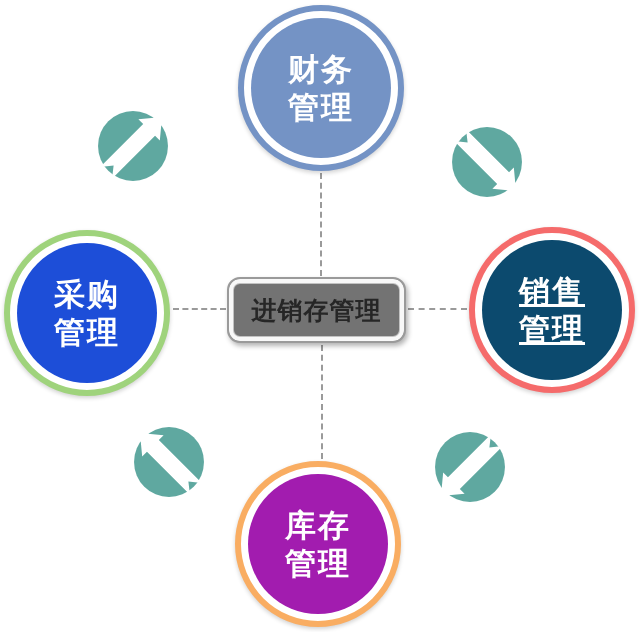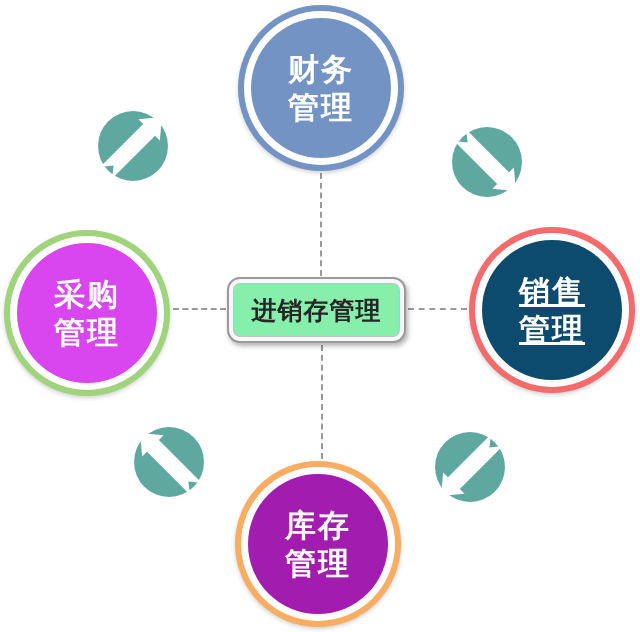--- a/index.html
+++ b/index.html
@@ -105,27 +105,27 @@
   </div>
 
   <div class="node node-bottom" style="border-color: rgb(249, 173, 98);">
     <div class="disc" style="background-color: #a21caf;">
       <span>库存</span>
       <span>管理</span>
     </div>
   </div>
 
   <div class="node node-left" style="border-color: rgb(159, 211, 124);">
-    <div class="disc" style="background-color: #d946ef;">
+    <div class="disc" style="background-color: #1d4ed8;">
       <span>采购</span>
       <span>管理</span>
     </div>
   </div>
 
-  <div class="center-box" style="background-color: #86efac; color: rgb(38, 38, 38);">
+  <div class="center-box" style="background-color: #737373; color: rgb(38, 38, 38);">
     <span>进销存管理</span>
   </div>
 
   <div class="cycle-arrow arrow-tl">
     <svg viewBox="0 0 100 100">
       <circle cx="50" cy="50" r="46" fill="#5fa8a0"></circle>
       <polygon fill="#ffffff" points="6.8,77.6 63.4,21 57.1,14.7 88.2,11.8 85.3,42.9 79,36.6 22.4,93.2 24.5,75.5"></polygon>
     </svg>
   </div>
   <div class="cycle-arrow arrow-tr">

